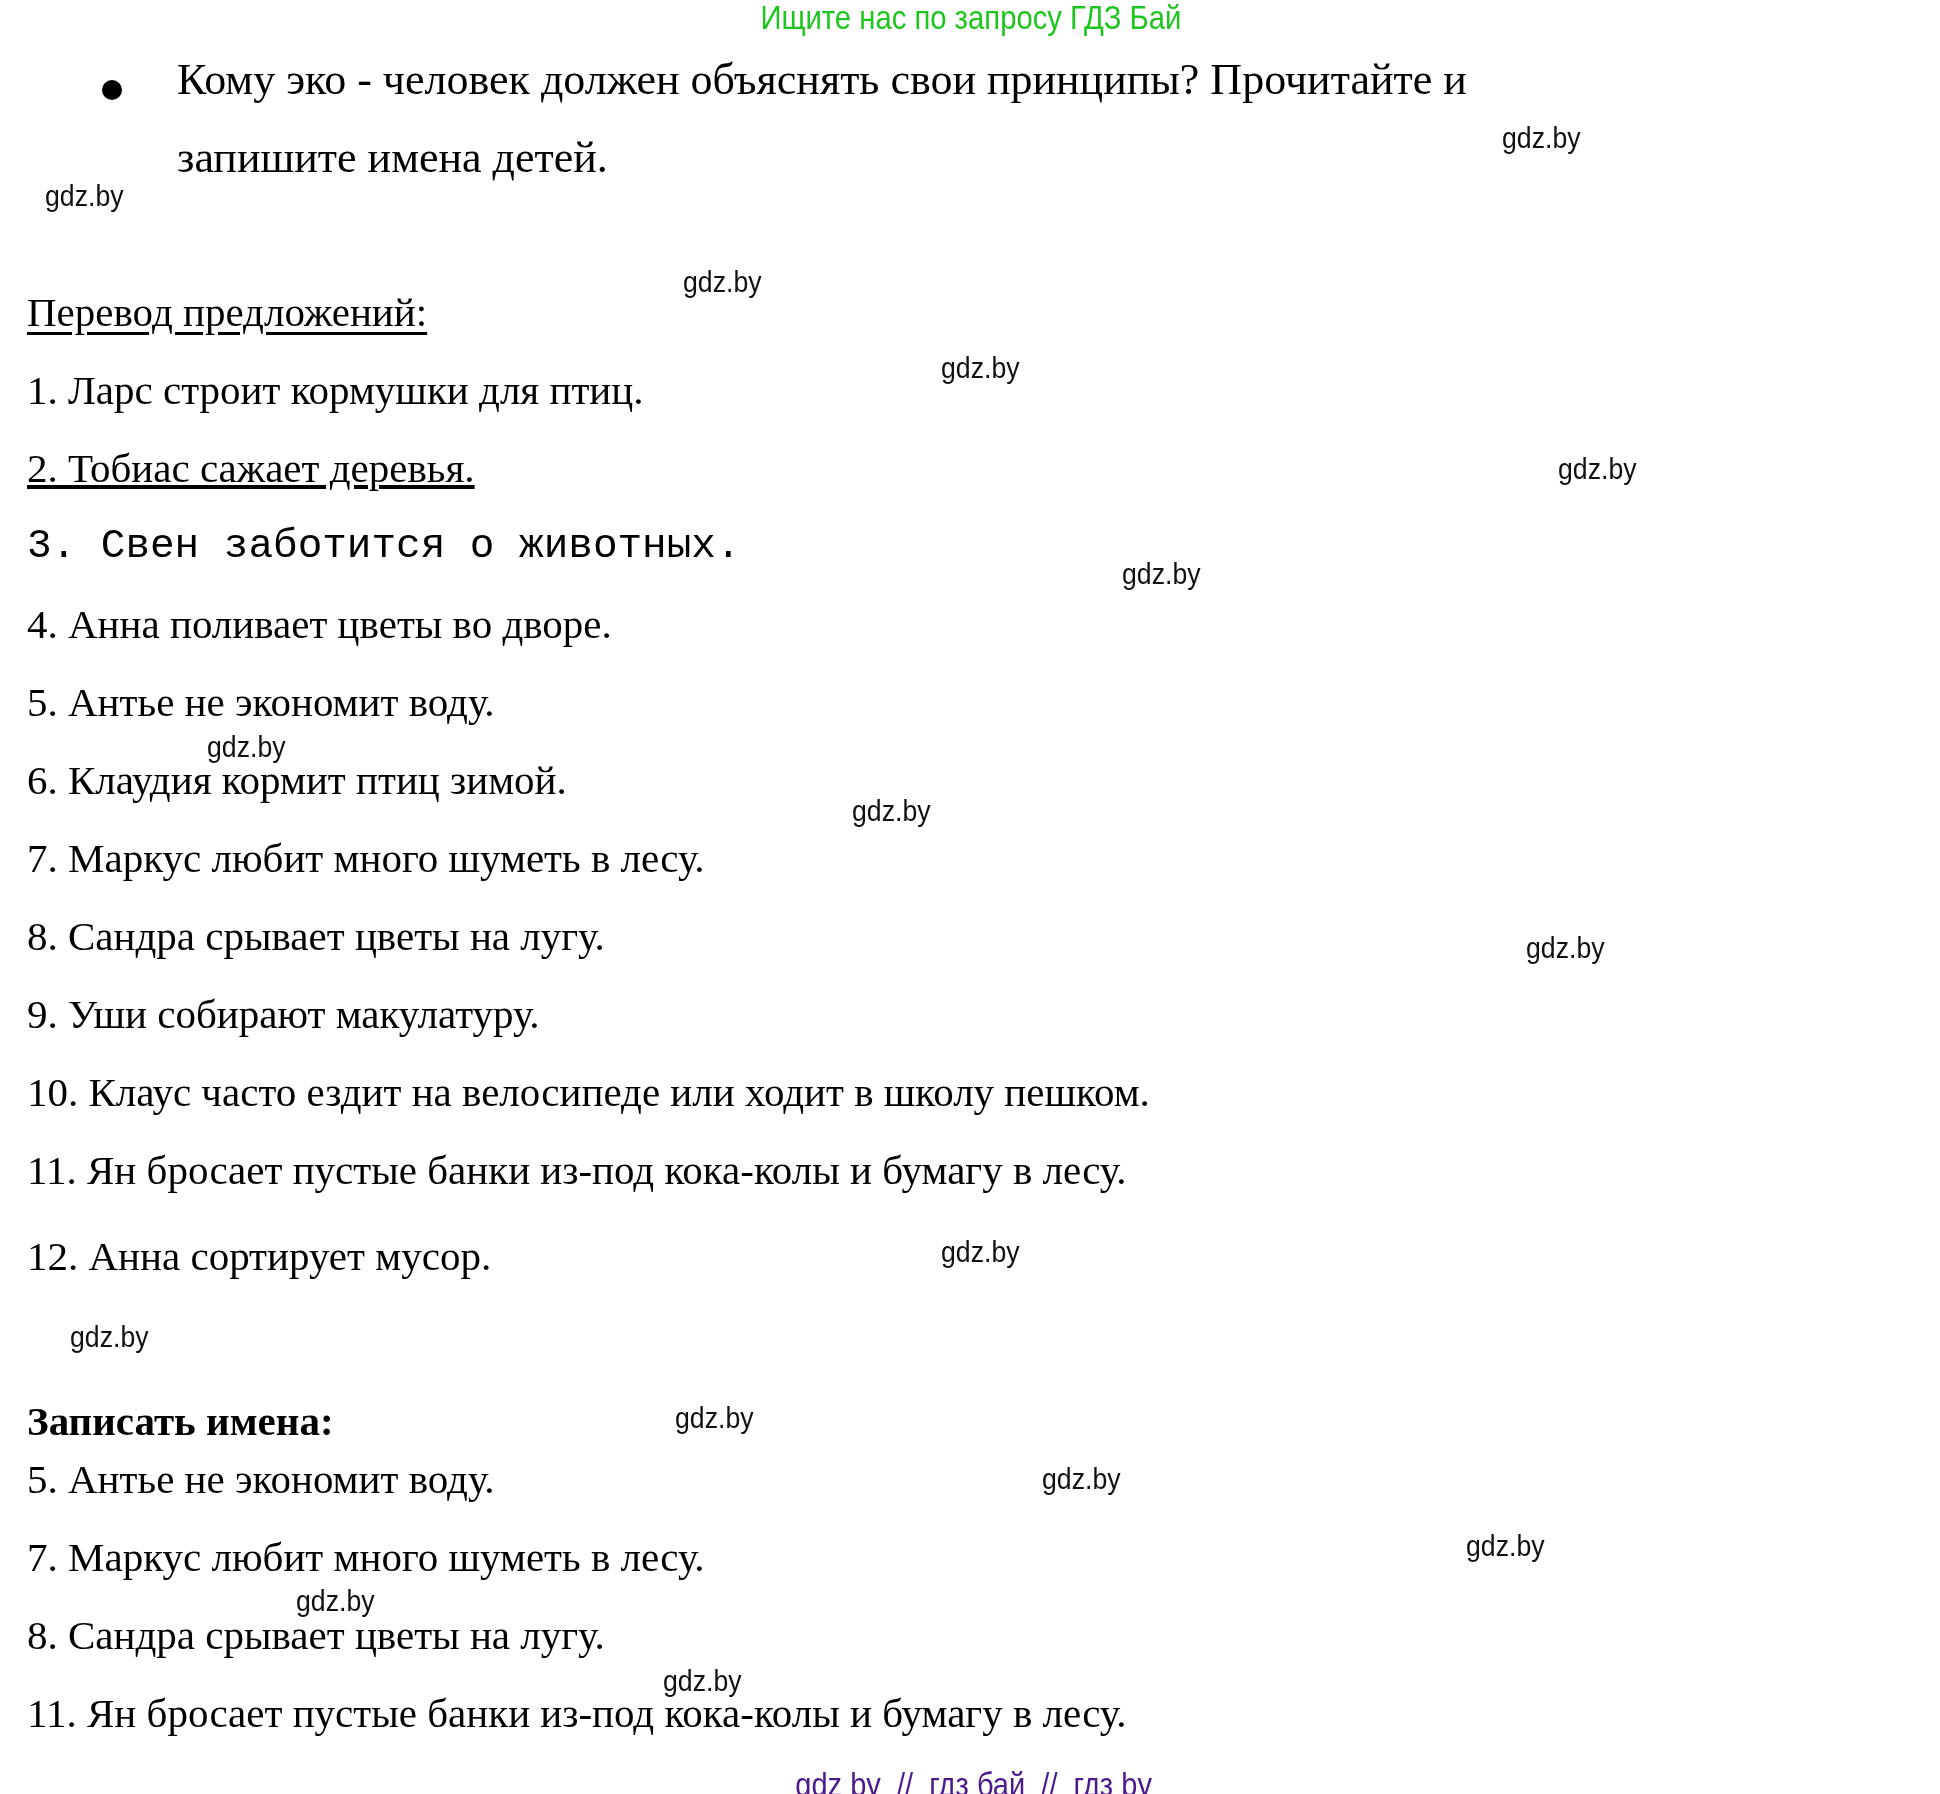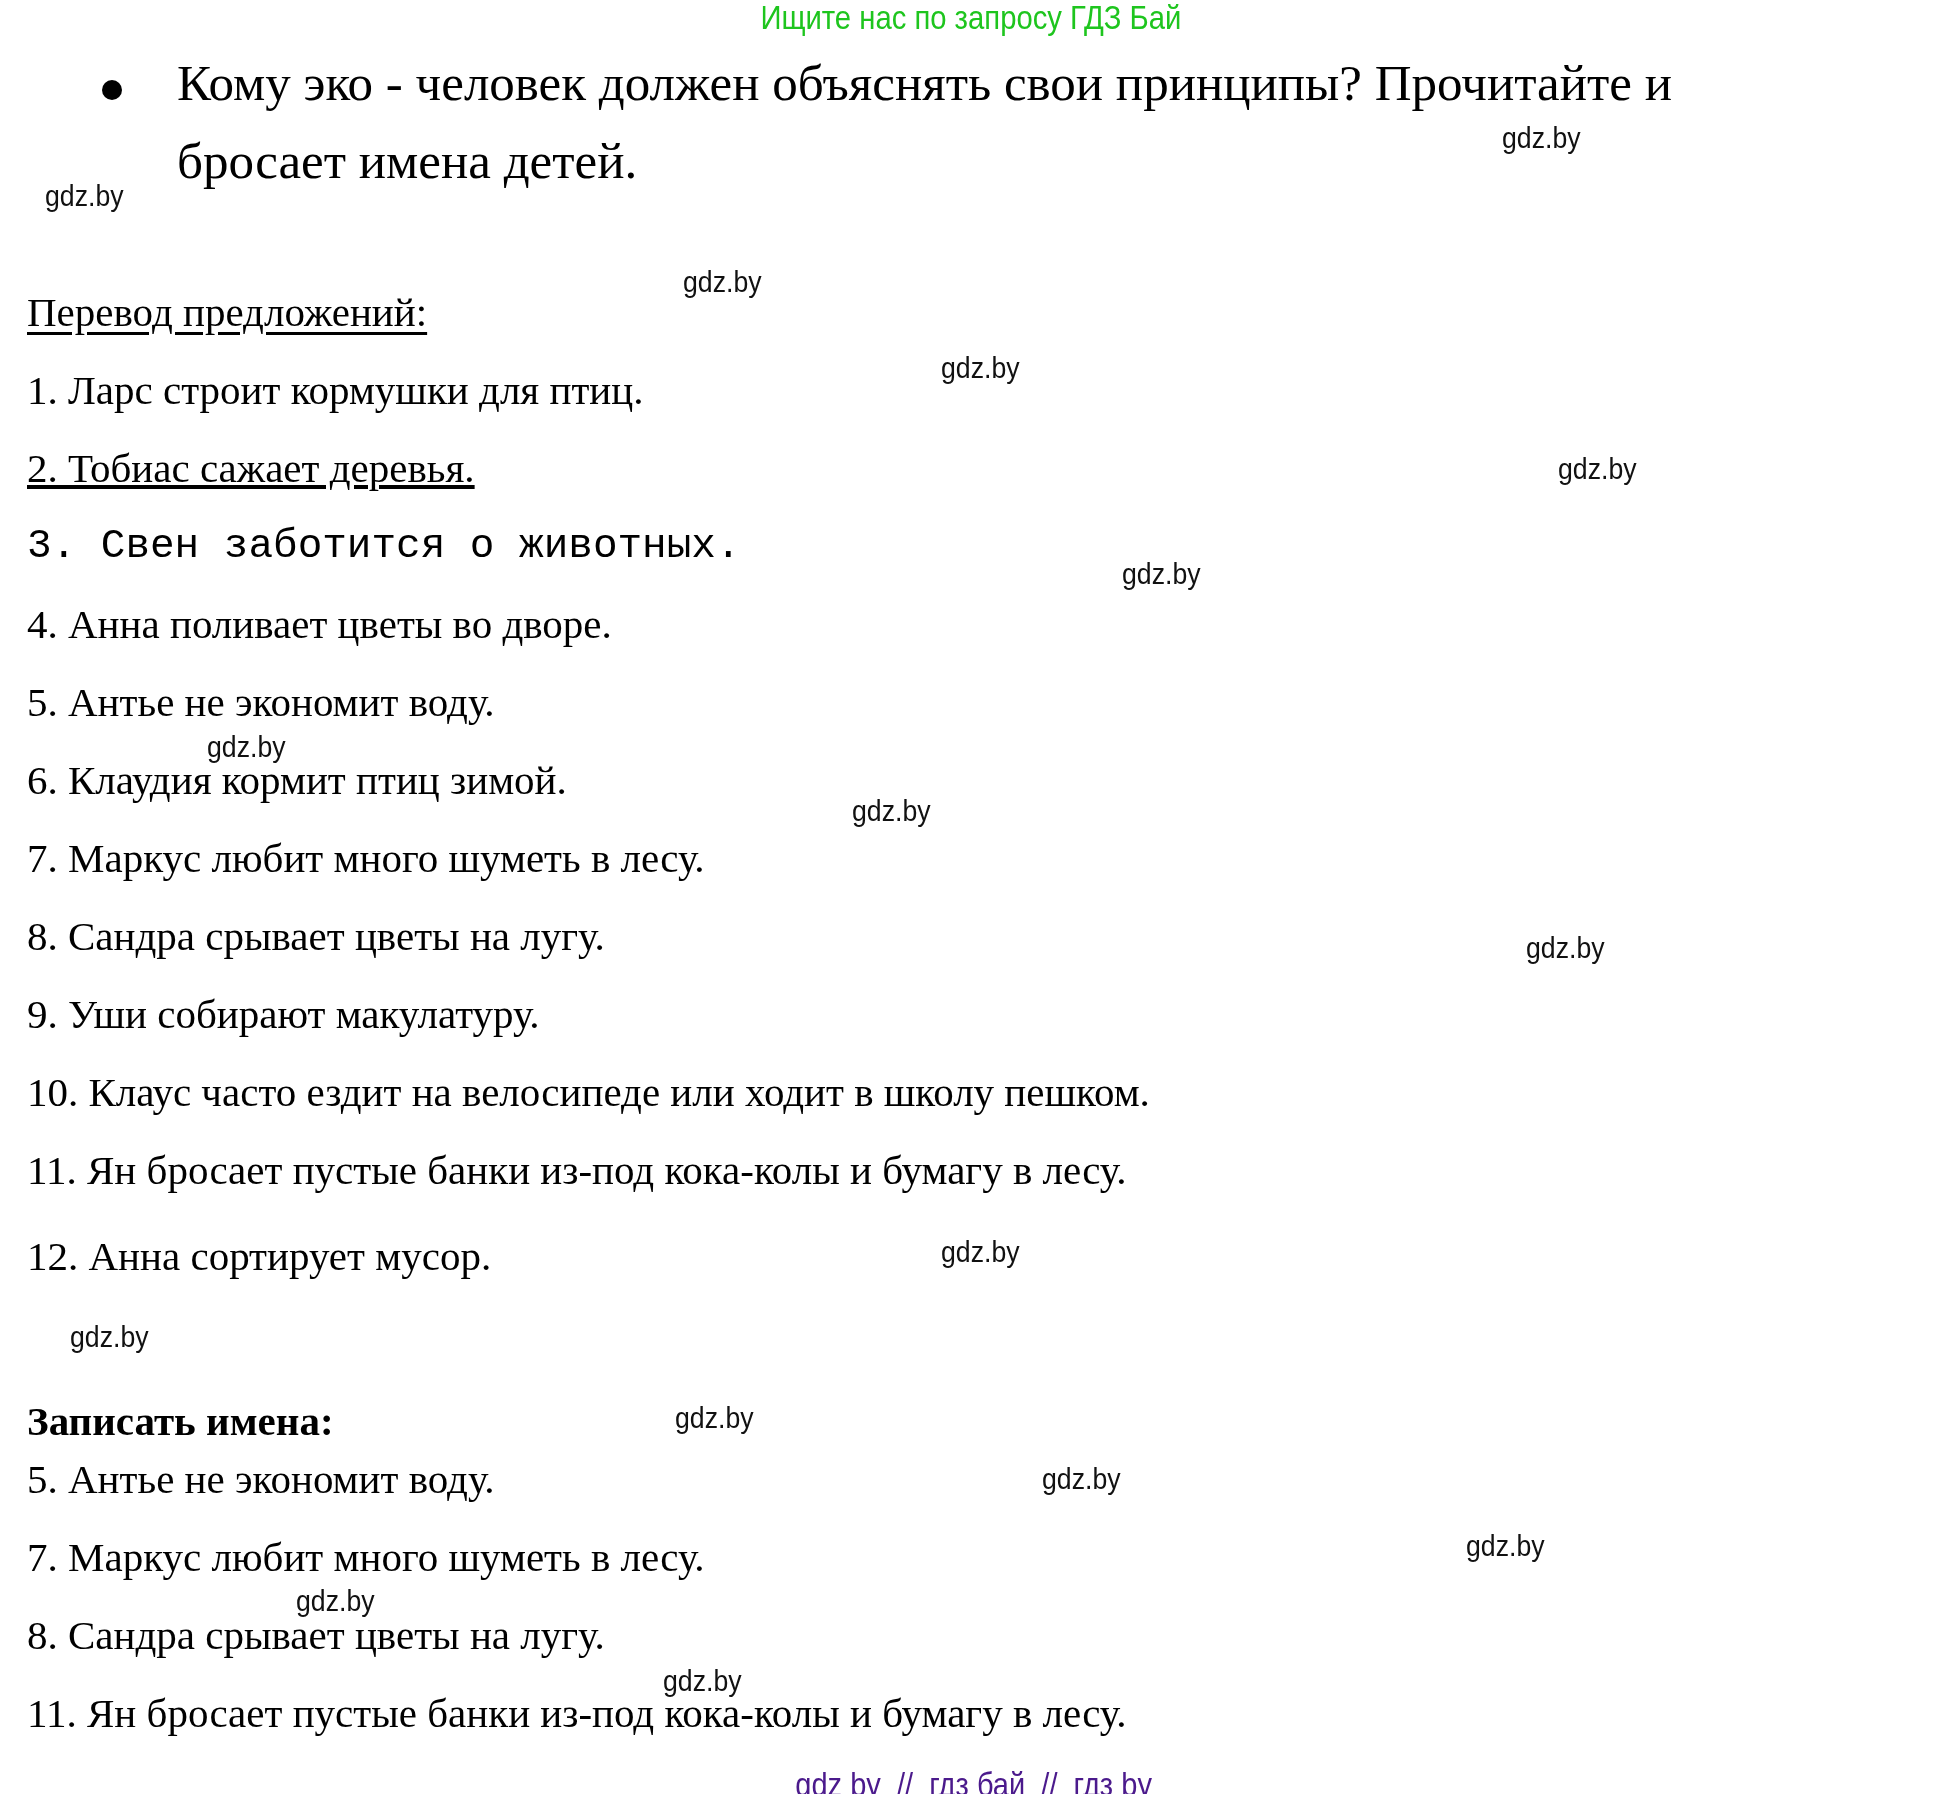--- a/index.html
+++ b/index.html
@@ -41,21 +41,21 @@
     .bullet {
       position: absolute;
       left: 102px;
       top: 80px;
       width: 20px;
       height: 20px;
       border-radius: 50%;
       background: #000000;
     }
     .task {
-      font-size: 51px;
+      font-size: 44px;
       left: 177px;
       text-align: center;
     }
     .heading-underline {
       text-decoration: underline;
       text-decoration-thickness: 3px;
       text-underline-offset: 6px;
     }
     .heading-bold {
       font-weight: bold;
@@ -86,21 +86,21 @@
       transform-origin: 1000px 0;
     }
   </style>
 </head>
 <body>
 
 <div class="top-banner">Ищите нас по запросу ГДЗ Бай</div>
 
 <div class="bullet"></div>
 <div class="serif task" style="top:58px;">Кому эко - человек  должен объяснять свои принципы? Прочитайте и</div>
-<div class="serif task" style="top:136px;">бросает имена детей.</div>
+<div class="serif task" style="top:136px;">запишите имена детей.</div>
 
 <div class="serif line heading-underline" style="top:292px;">Перевод предложений:</div>
 
 <div class="serif line" style="top:370px;">1. Ларс строит кормушки для птиц.</div>
 <div class="serif line" style="top:448px;text-decoration:underline;">2. Тобиас сажает деревья.</div>
 <div class="serif line" style="top:526px;font-family:Liberation Mono, monospace;">3. Свен заботится о животных.</div>
 <div class="serif line" style="top:604px;">4. Анна поливает цветы во дворе.</div>
 <div class="serif line" style="top:682px;">5. Антье не экономит воду.</div>
 <div class="serif line" style="top:760px;">6. Клаудия кормит птиц зимой.</div>
 <div class="serif line" style="top:838px;">7. Маркус любит много шуметь в лесу.</div>

